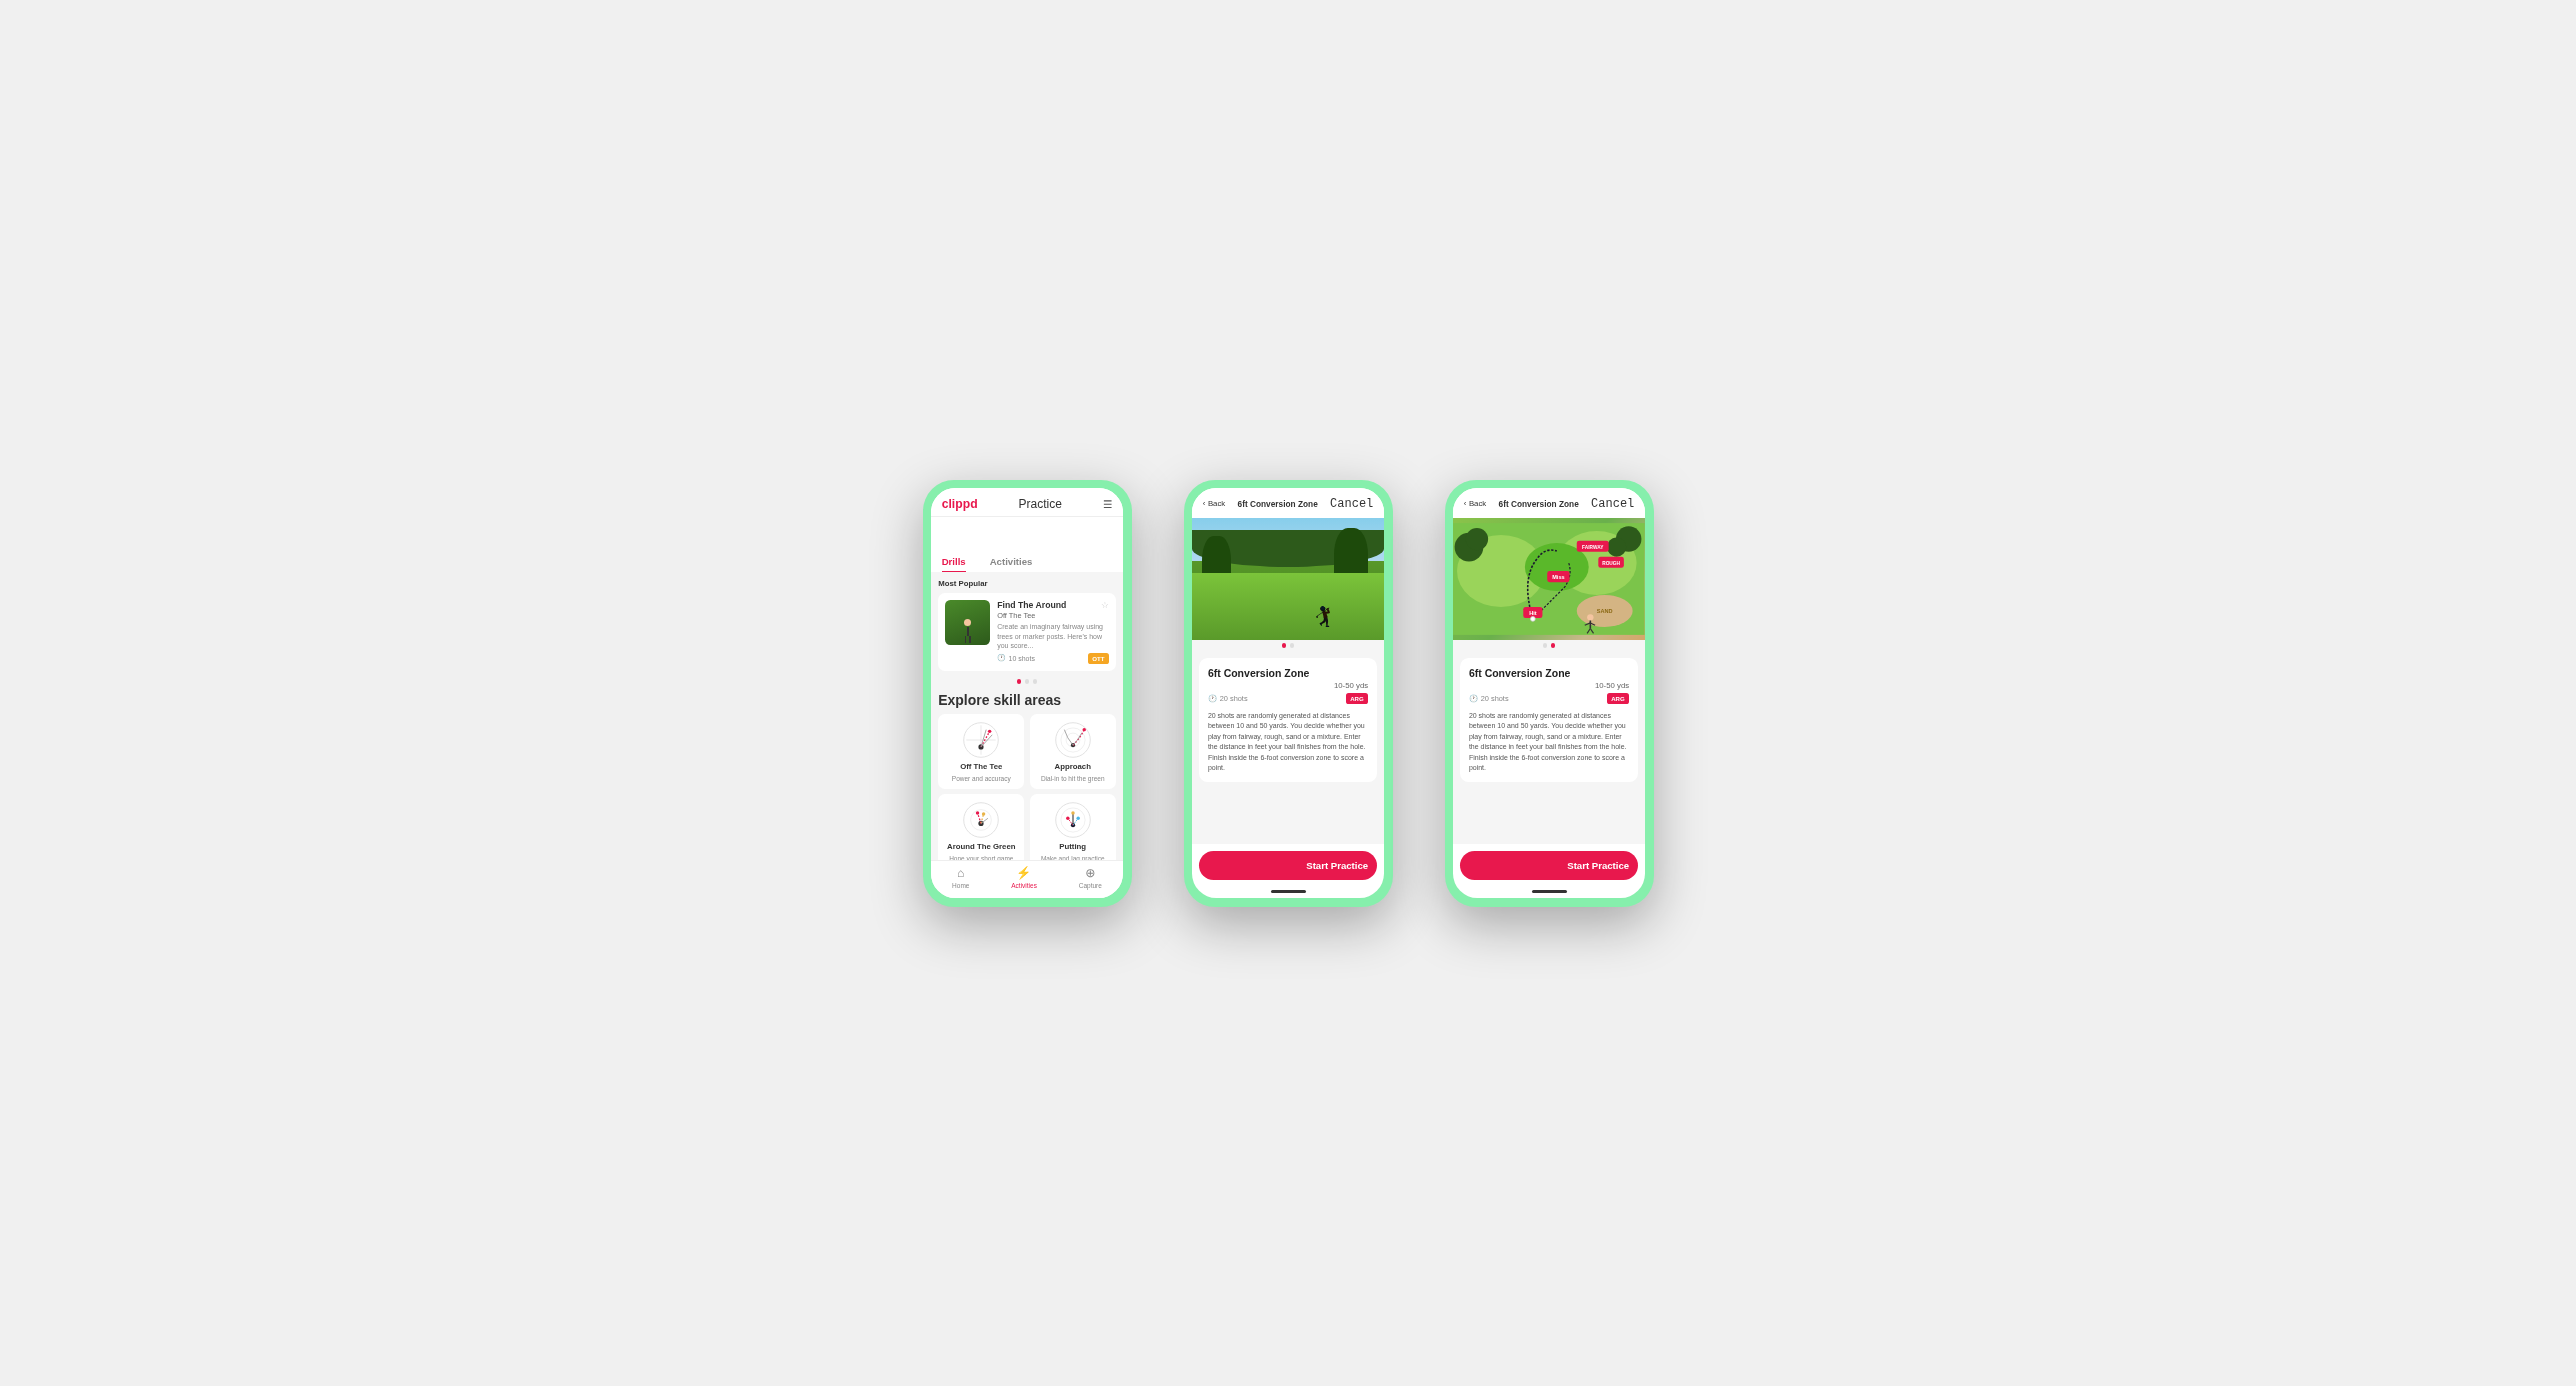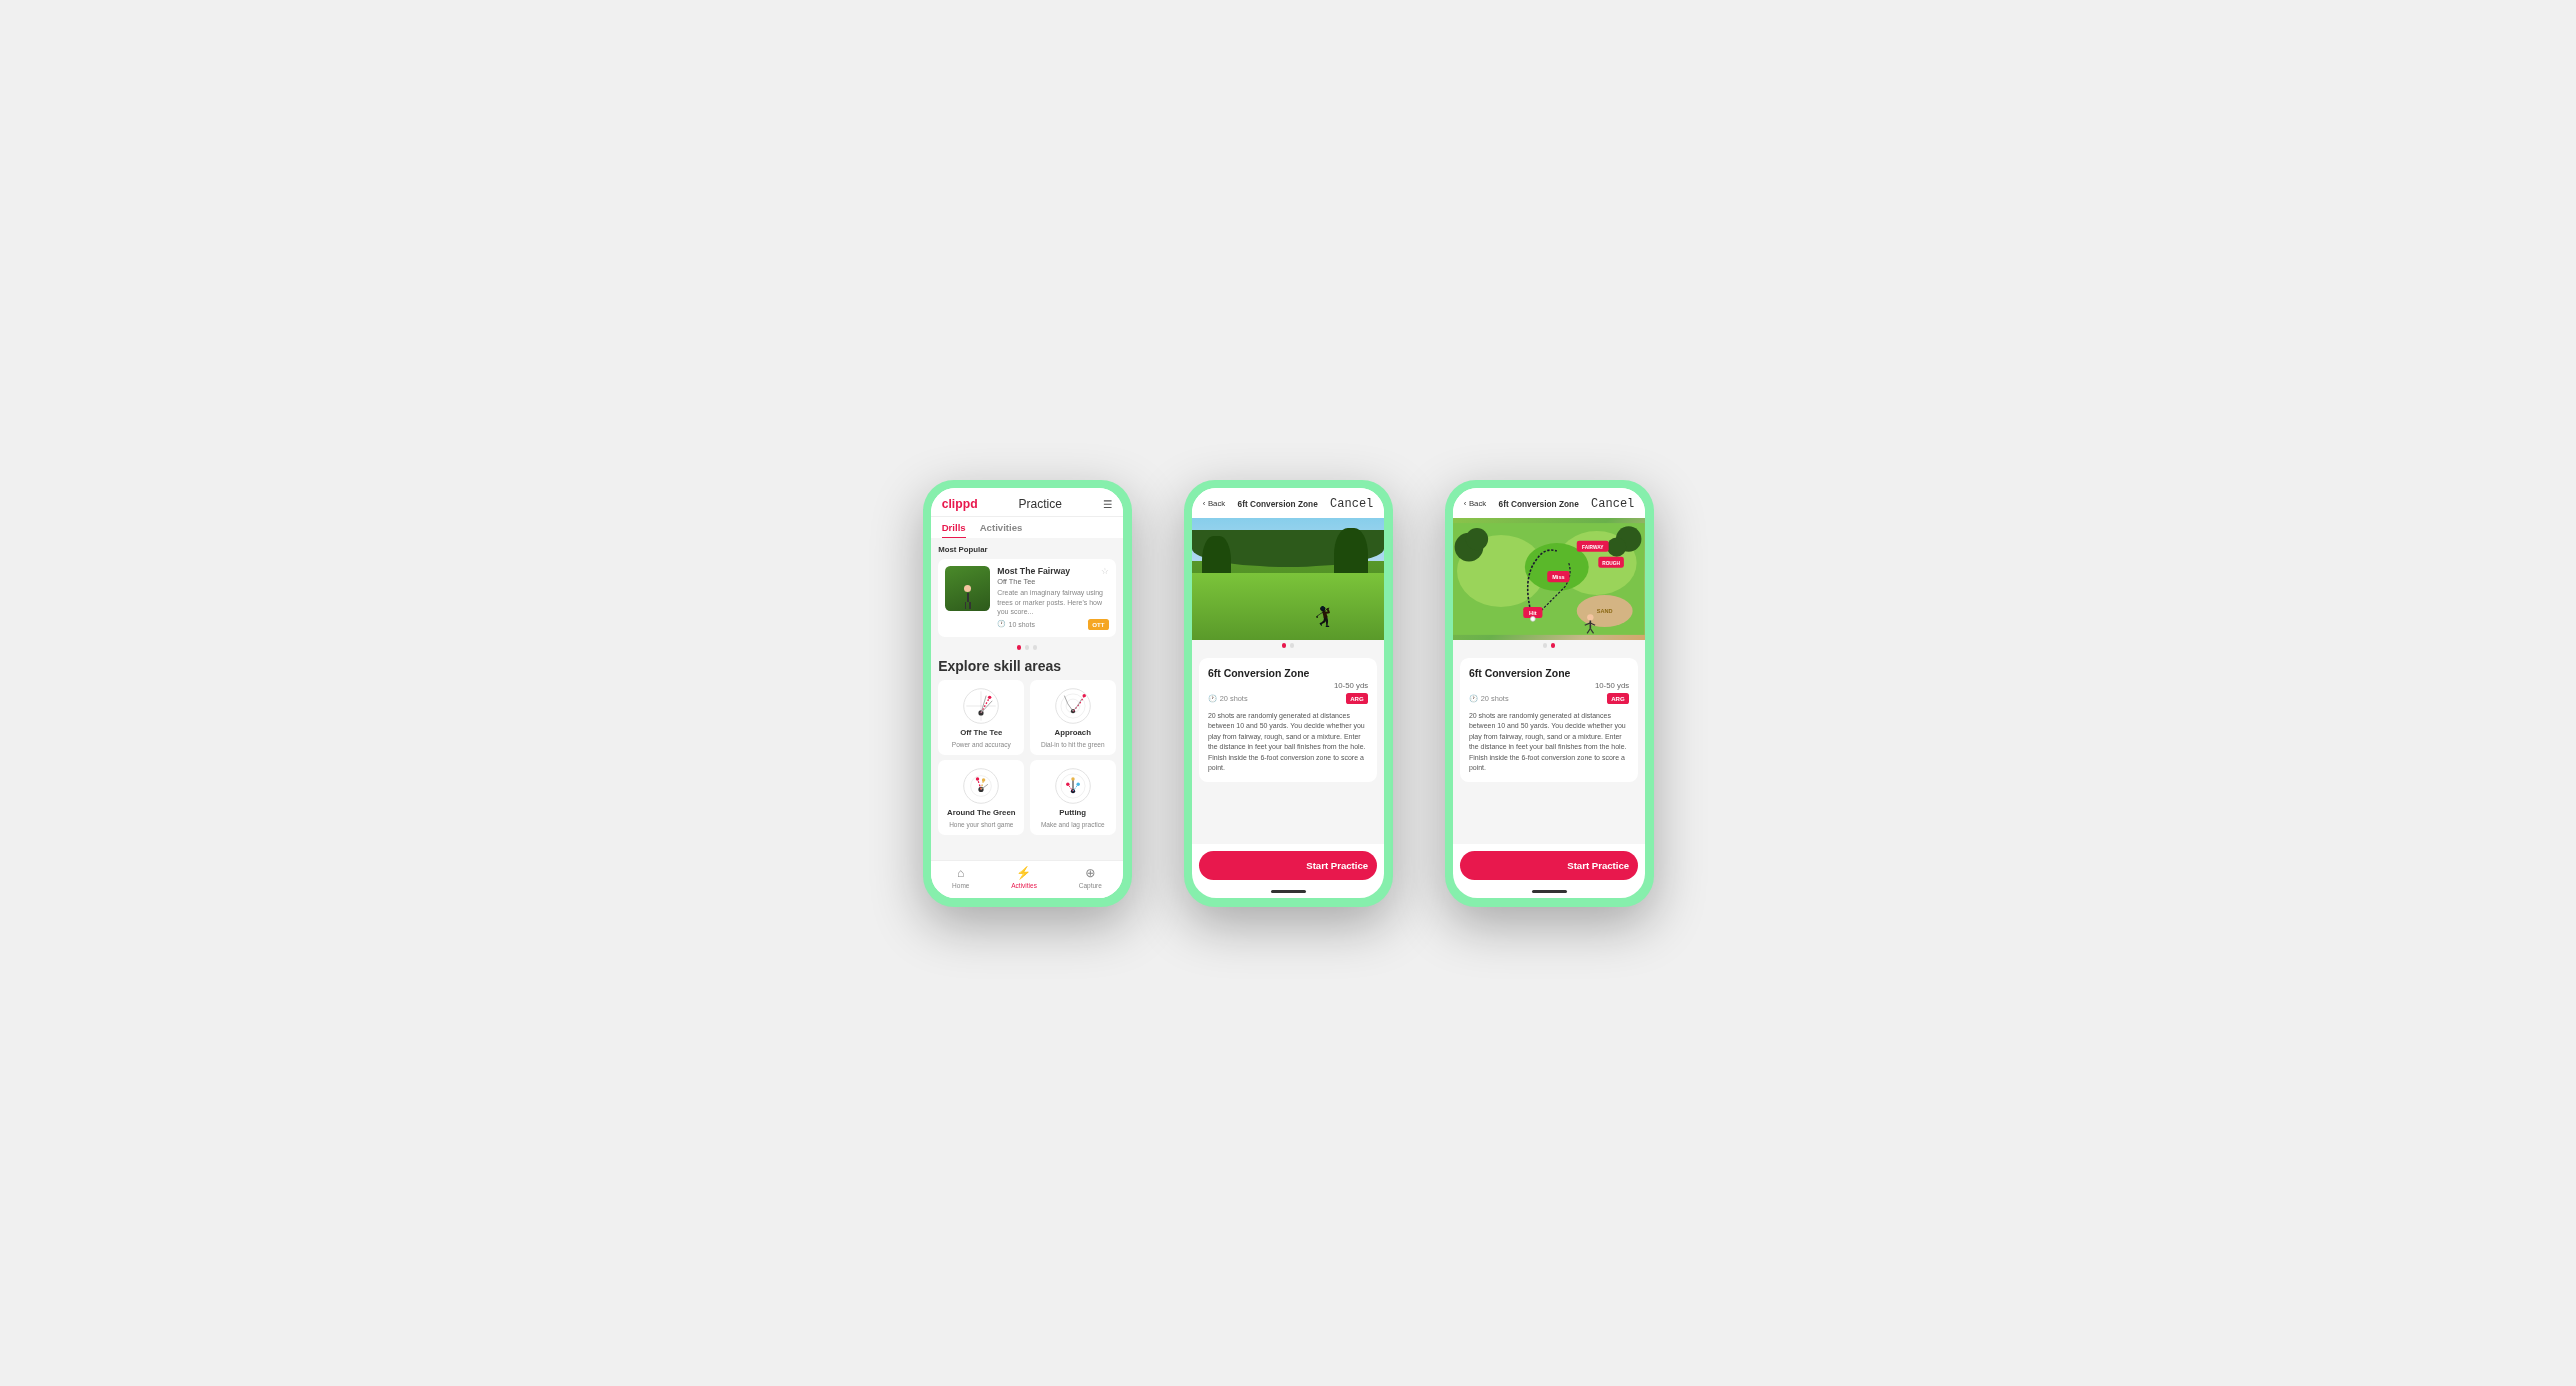--- a/index.html
+++ b/index.html
@@ -54,22 +54,23 @@
       font-size: 12px;
       font-weight: 500;
     }
     .hamburger-icon {
       color: #555;
       font-size: 10.5px;
     }
     .p1-tabs {
       display: flex;
       padding: 5.2px 10.5px 0;
-      gap: 14px;
-      background: #fff;
+      gap: 24px;
+      background: #fff;
+      margin-top: 34px;
     }
     .tab-item {
       font-size: 9.6px;
       font-weight: 600;
       color: #888;
       padding-bottom: 3.5px;
       cursor: pointer;
     }
     .tab-item.active {
       color: #e8184d;
@@ -428,21 +429,21 @@
                 <div class="golfer-head"></div>
                 <div class="golfer-body"></div>
                 <div class="golfer-legs">
                   <div class="golfer-leg"></div>
                   <div class="golfer-leg"></div>
                 </div>
               </div>
             </div>
           </div>
           <div class="drill-info">
-            <div class="drill-title">Most The Fairway</div>
+            <div class="drill-title">Find The Around</div>
             <div class="drill-subtitle">Off The Tee</div>
             <div class="drill-desc">Create an imaginary fairway using trees or marker posts. Here's how you score...</div>
             <div class="drill-footer">
               <div class="shots-info">
                 <span>🕐</span>
                 <span>10 shots</span>
               </div>
               <span class="tag-ott">OTT</span>
             </div>
           </div>

